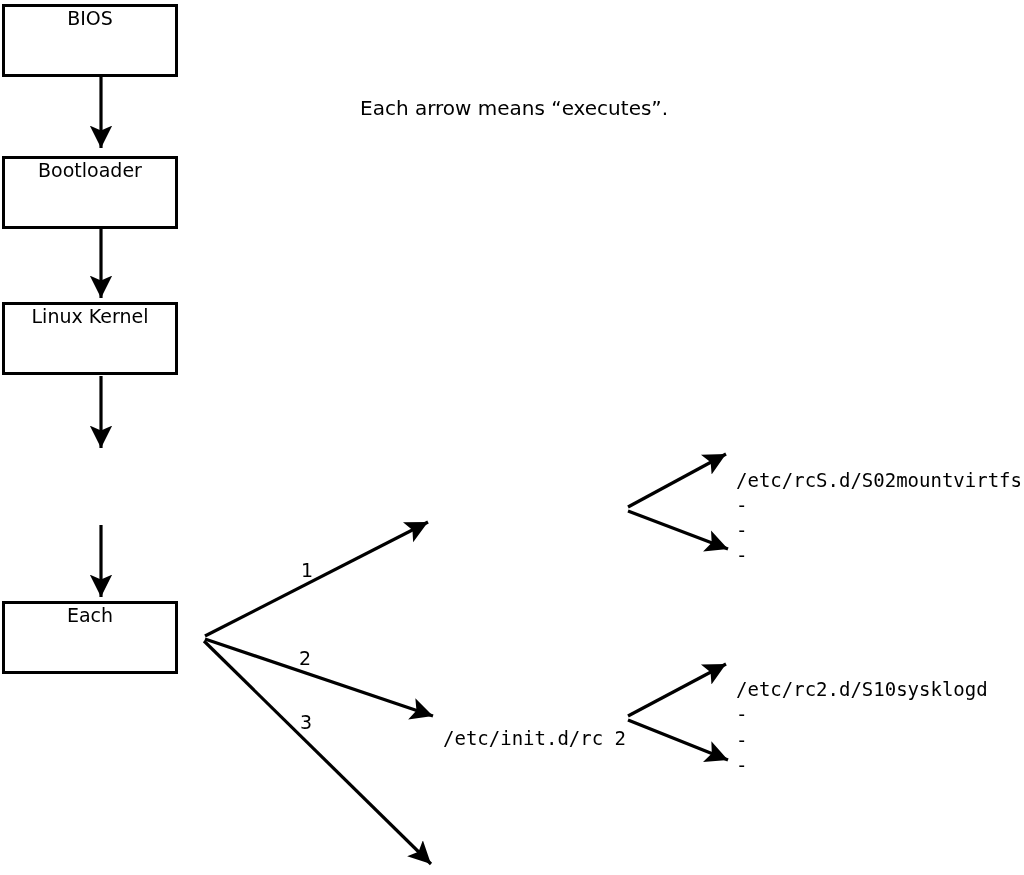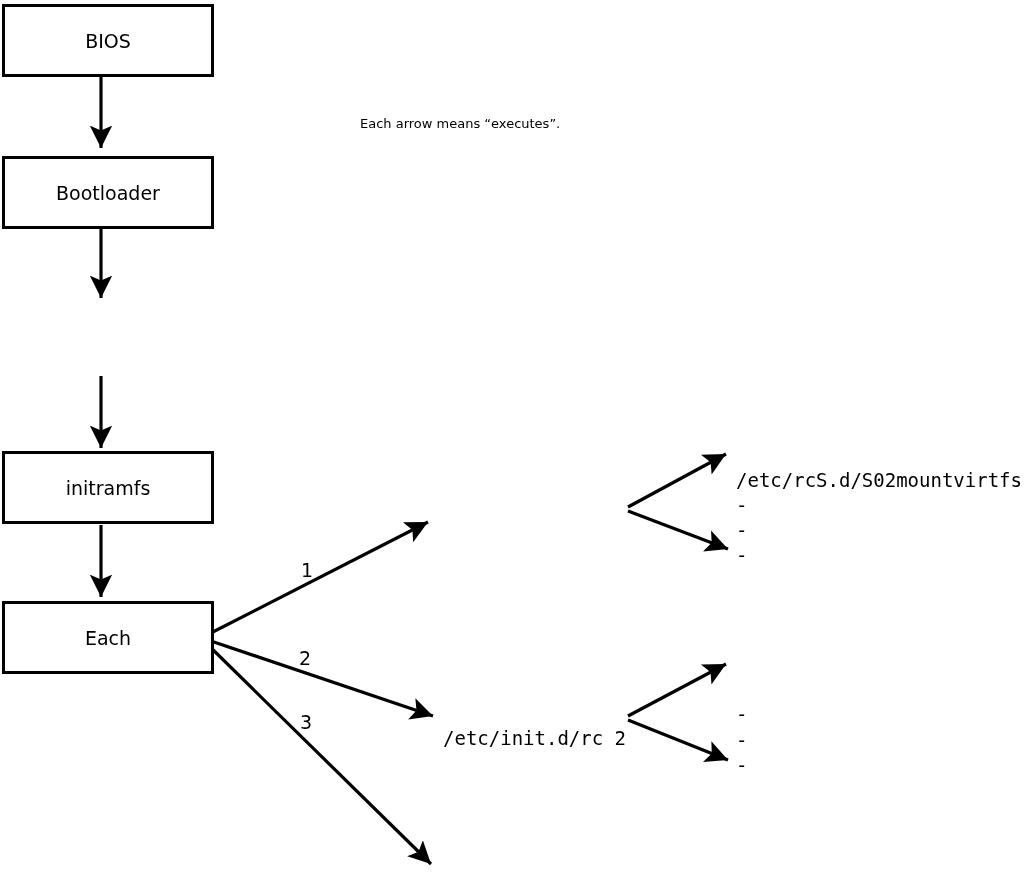--- a/index.html
+++ b/index.html
@@ -19,36 +19,35 @@
   .arrow-layer {
     position: absolute;
     left: 0;
     top: 0;
     width: 1024px;
     height: 875px;
   }
   .node-box {
     position: absolute;
     left: 2px;
-    width: 212px;
+    width: 176px;
     height: 73px;
     border: 3px solid #000000;
     background: #ffffff;
     box-sizing: border-box;
     display: flex;
-    align-items: center;
     justify-content: center;
     font-size: 19px;
   }
   .note {
     position: absolute;
     left: 360px;
-    top: 123px;
+    top: 108px;
     transform: translateY(-50%);
-    font-size: 13px;
+    font-size: 20px;
     white-space: nowrap;
   }
   .mono {
     position: absolute;
     transform: translateY(-50%);
     font-family: "DejaVu Sans Mono", "Liberation Mono", monospace;
     font-size: 19px;
     white-space: nowrap;
     margin-top: 36px;
   }
@@ -88,36 +87,37 @@
   </svg>
 
   <div class="note">Each arrow means “executes”.</div>
 
   <div class="node-box" style="top:4px">
     <span>BIOS</span>
   </div>
   <div class="node-box" style="top:156px">
     <span>Bootloader</span>
   </div>
-  <div class="node-box" style="top:451px">
-    <span>initramfs</span>
+  <div class="node-box" style="top:302px">
+    <span>Linux Kernel</span>
   </div>
   <div class="node-box" style="top:601px">
     <span>Each</span>
   </div>
 
   <div class="order-label" style="left:307px; top:570px">1</div>
   <div class="order-label" style="left:305px; top:658px">2</div>
   <div class="order-label" style="left:306px; top:722px">3</div>
 
   <div class="mono" style="left:736px; top:444px">/etc/rcS.d/S02mountvirtfs</div>
   <div class="mono" style="left:736px; top:469px">-</div>
   <div class="mono" style="left:736px; top:494px">-</div>
   <div class="mono" style="left:736px; top:519px">-</div>
 
   <div class="mono" style="left:443px; top:702px">/etc/init.d/rc 2</div>
+  <div class="mono" style="left:736px; top:653px">/etc/rc2.d/S10sysklogd</div>
   <div class="mono" style="left:736px; top:678px">-</div>
   <div class="mono" style="left:736px; top:704px">-</div>
   <div class="mono" style="left:736px; top:729px">-</div>
 
   <div class="mono" style="left:460px; top:862px">getty</div>
 
 </div>
 
 </body></html>

